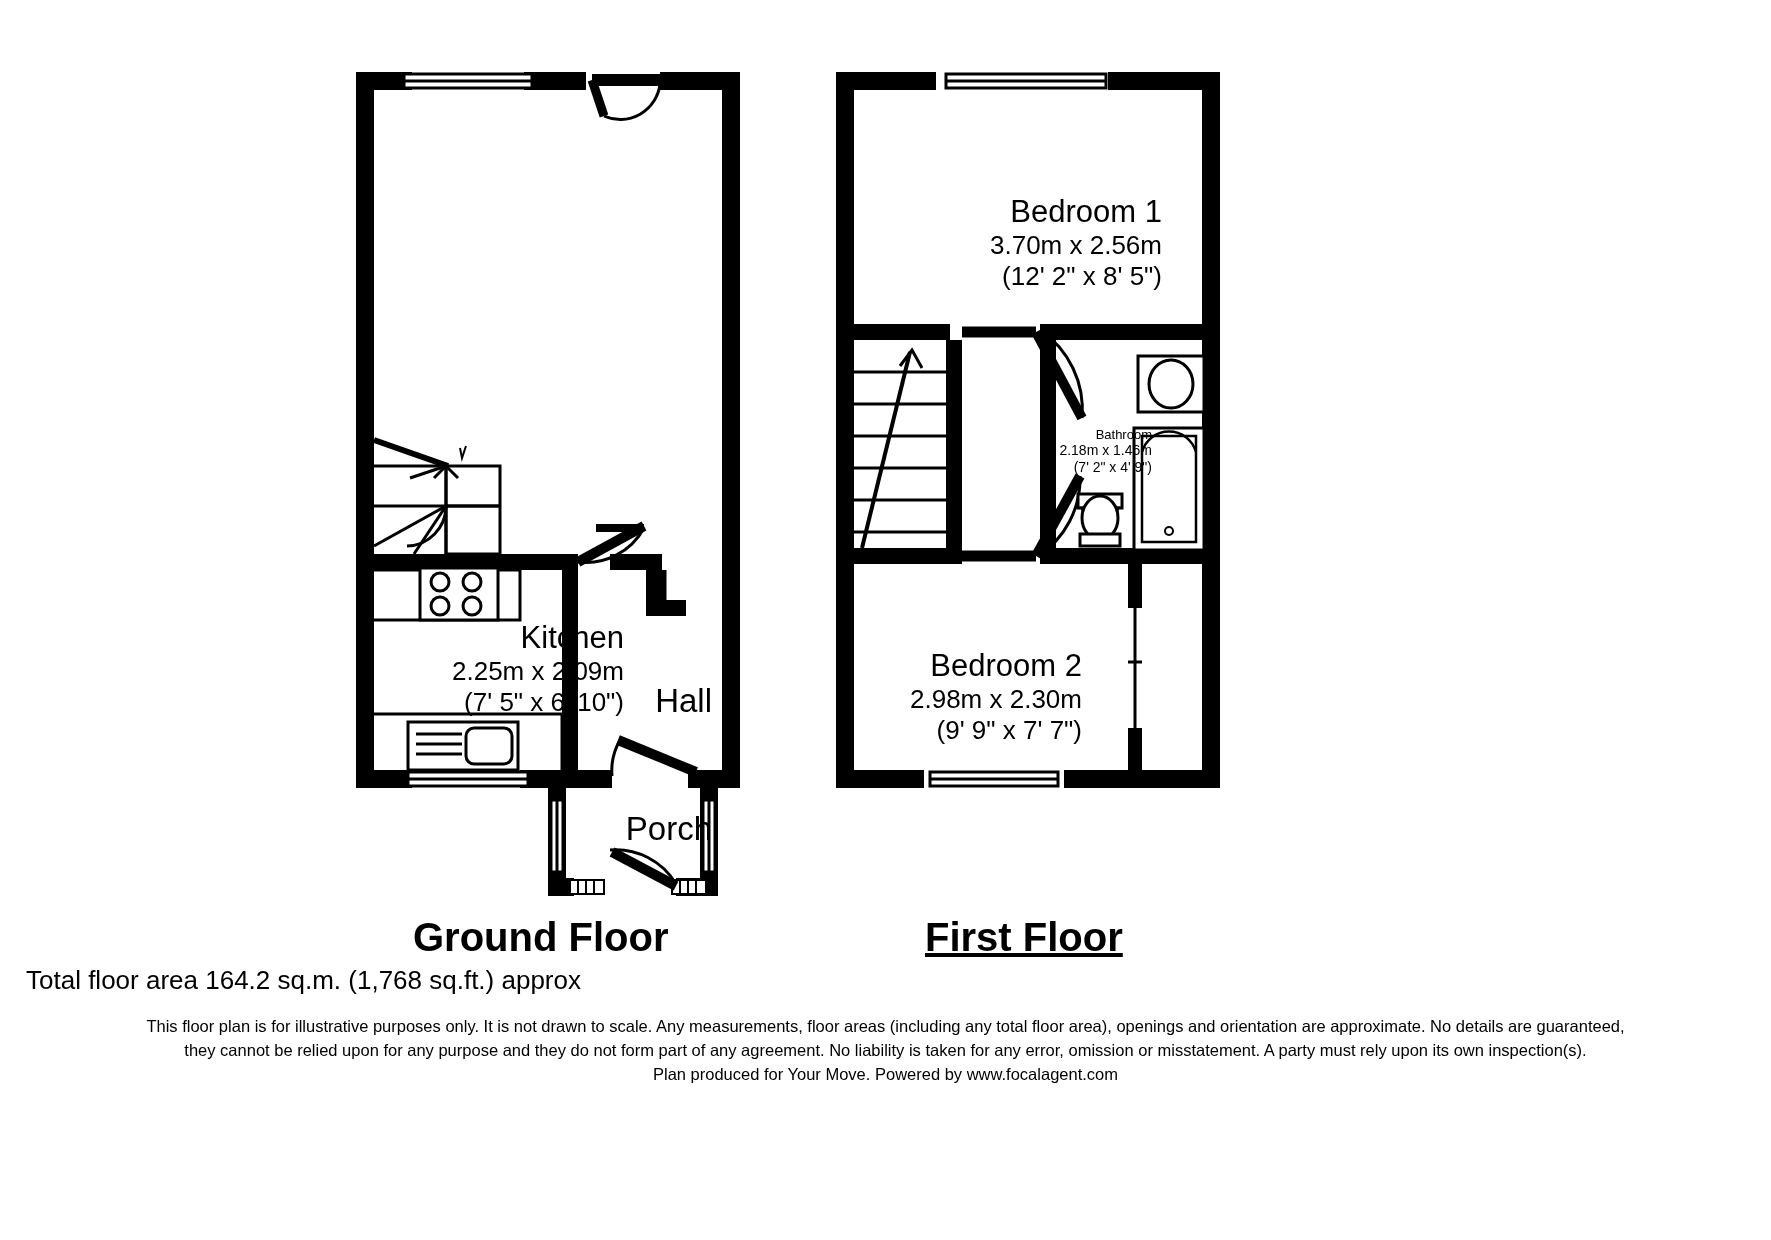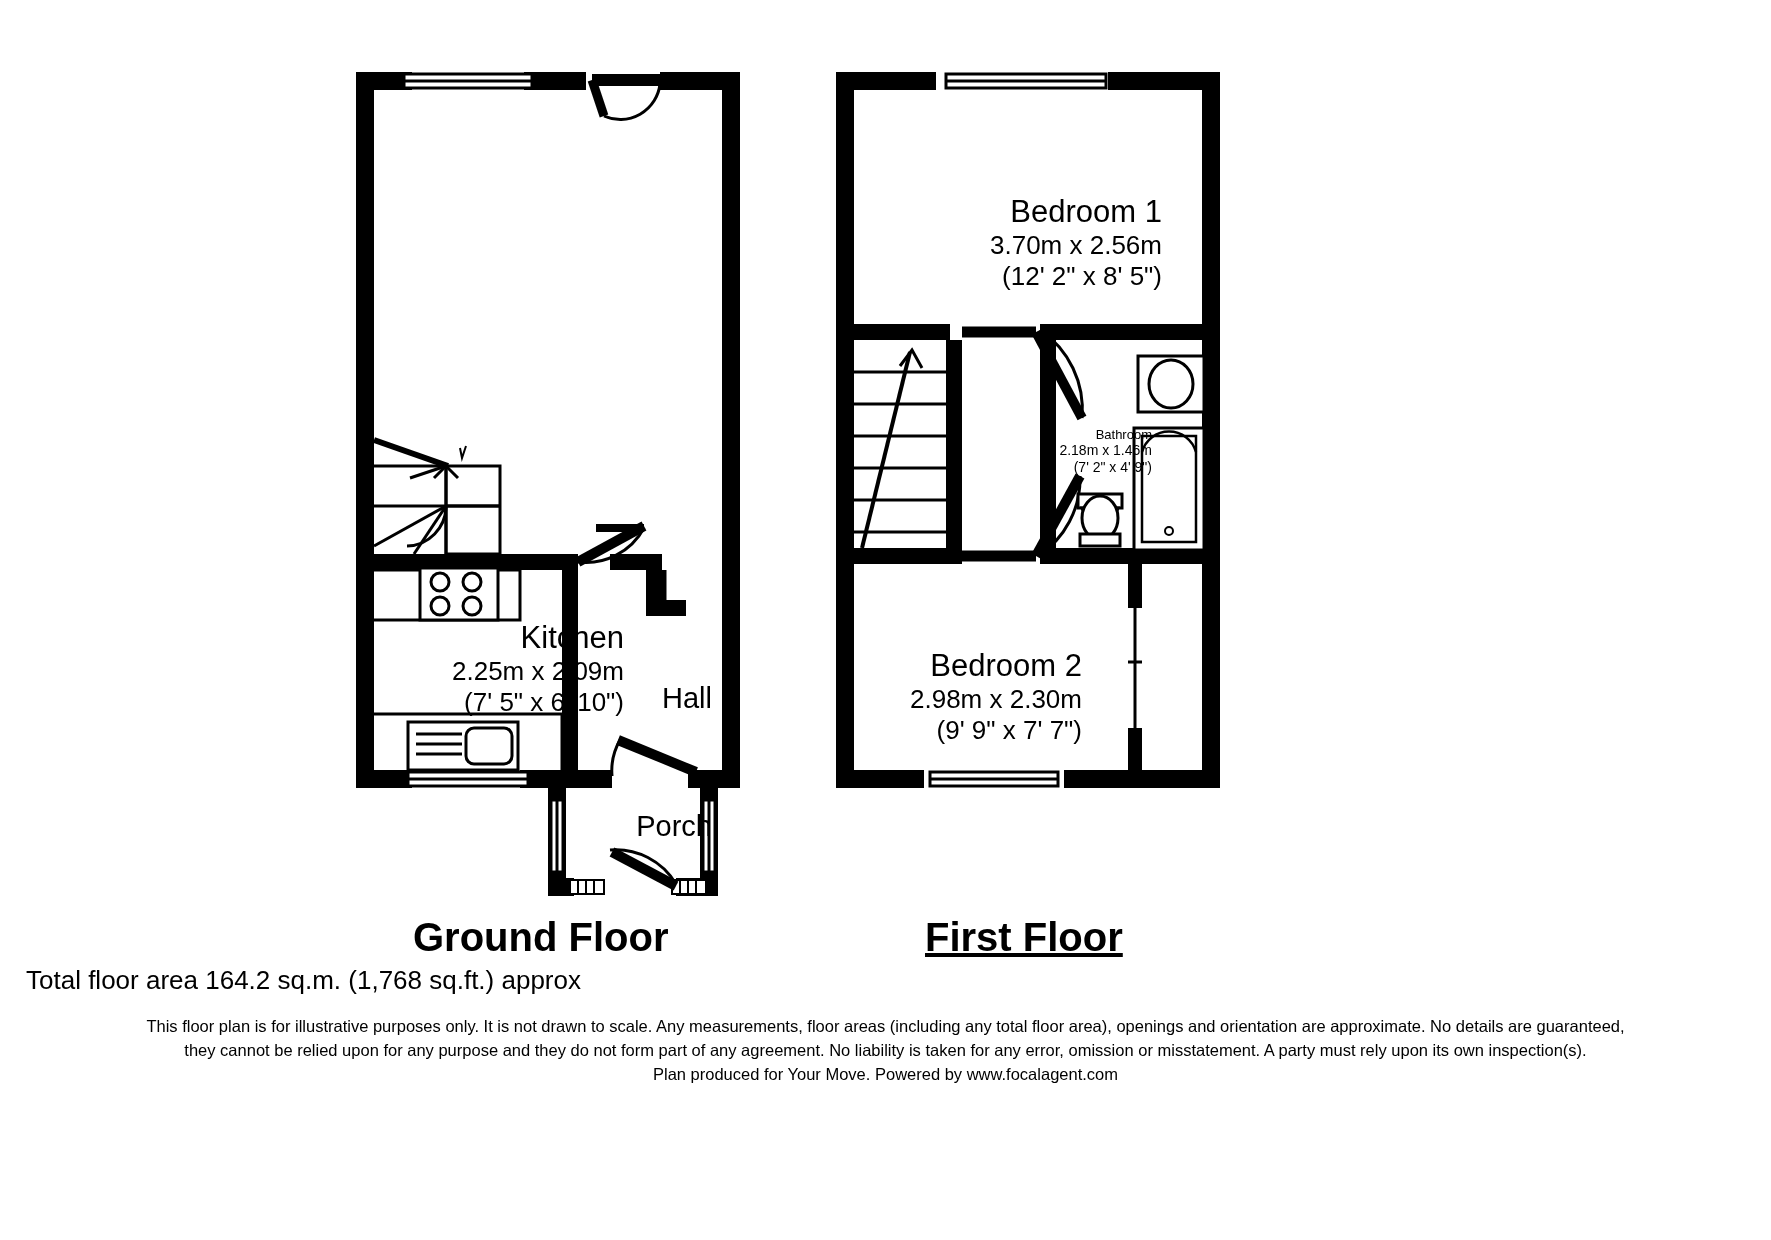--- a/index.html
+++ b/index.html
@@ -10,21 +10,21 @@
     color:#000;overflow:hidden;position:relative;
   }
   .stage{position:absolute;left:0;top:0;width:1771px;height:1240px;}
   svg.plan{position:absolute;left:0;top:0;width:1771px;height:1240px;display:block;}
 
   .lbl{position:absolute;text-align:right;line-height:1.17;white-space:nowrap;}
   .lbl .name{font-size:31px;}
   .lbl .dim{font-size:26px;}
   .lbl.small .name{font-size:13px;}
   .lbl.small .dim{font-size:14px;}
-  .lbl.plain{font-size:29px;}
+  .lbl.plain{font-size:33px;}
 
   .floor-title{position:absolute;font-weight:bold;font-size:40px;white-space:nowrap;
     font-family:"Liberation Sans","DejaVu Sans",sans-serif;}
   .total-area{position:absolute;font-size:26px;white-space:nowrap;}
   .disclaimer{position:absolute;left:0;width:1771px;text-align:center;font-size:16.5px;line-height:1.45;}
   .disclaimer div{white-space:nowrap;}
 </style>
 </head>
 <body>
 

